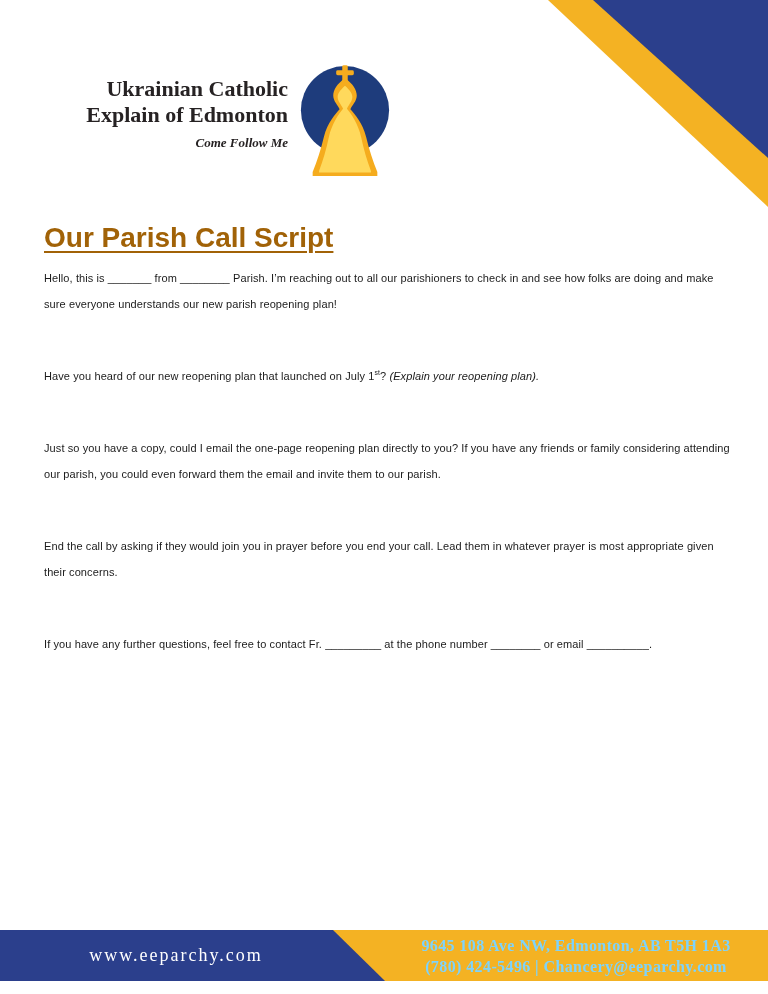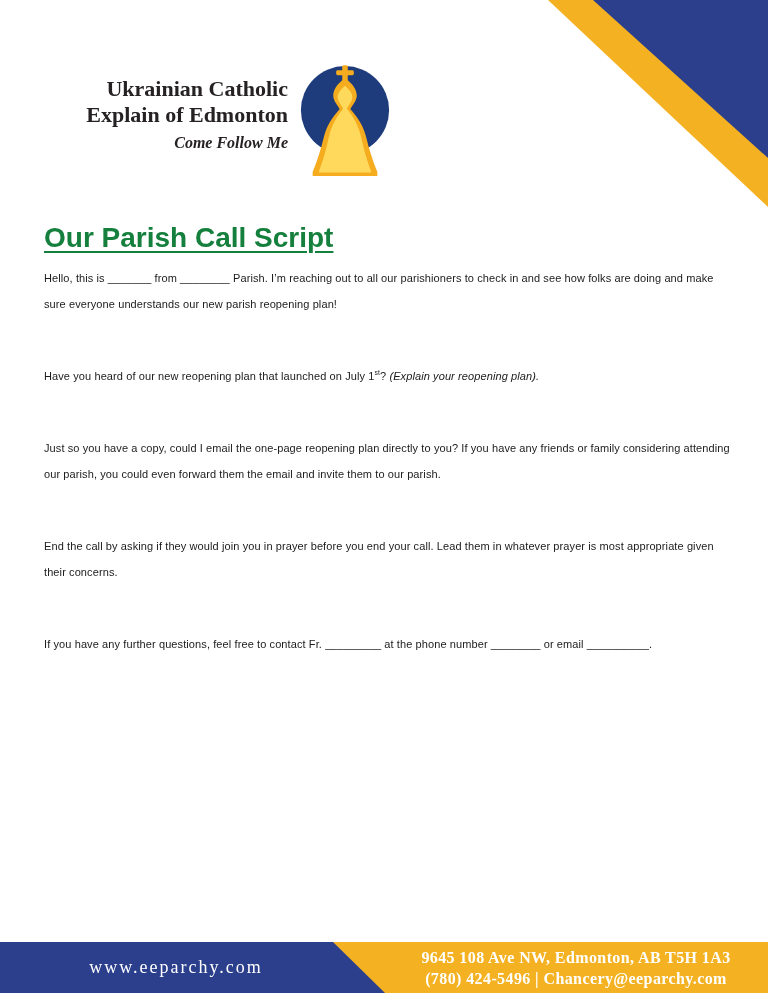--- a/index.html
+++ b/index.html
@@ -20,65 +20,64 @@
     position: absolute; top: 76px; left: 28px; width: 260px;
     text-align: right; color: #262223;
     font-family: "Liberation Serif", serif;
   }
   .header-uk {
     position: absolute; top: 76px; left: 397px; width: 300px;
     text-align: left; color: #262223;
     font-family: "Liberation Serif", serif;
   }
   .org-line { font-size: 22px; font-weight: bold; line-height: 26px; white-space: nowrap; }
-  .motto-line { font-size: 16px; font-style: italic; font-weight: 600; line-height: 24px; margin-top: 3px; white-space: nowrap; }
+  .motto-line { font-size: 13px; font-style: italic; font-weight: 600; line-height: 24px; margin-top: 3px; white-space: nowrap; }
 
   .logo-wrap { position: absolute; left: 296px; top: 64px; width: 98px; height: 114px; }
 
   
   .content { position: absolute; left: 44px; top: 221px; width: 690px; color: #1b1b1b; }
   .doc-title {
     margin: 0 0 10px 0;
     font-size: 28px; font-weight: 600; line-height: 34px;
     text-decoration: underline;
     text-decoration-thickness: 2px;
     text-underline-offset: 4px;
-    color: #15803d;
+    color: #a16207;
   }
   .script-p {
     margin: 0 0 46px 0;
     font-size: 11px; line-height: 26px;
     letter-spacing: 0.1px;
   }
   .script-p sup { font-size: 0.62em; line-height: 0; }
   .script-p em { font-style: italic; }
 
   
   .footer-bar {
     position: absolute; left: 0; top: 930px; width: 768px; height: 51px;
     background: #2b3f8c;
-    margin-top: 12px;
   }
   .footer-gold {
     position: absolute; left: 333px; top: 0; width: 435px; height: 51px;
     background: #f4b223;
     clip-path: polygon(0 0, 100% 0, 100% 100%, 52px 100%);
   }
   .footer-site {
     position: absolute; left: 0; top: 0; width: 352px; height: 51px;
     display: flex; align-items: center; justify-content: center;
     color: #ffffff;
     font-family: "Liberation Serif", serif;
     font-size: 18px; letter-spacing: 2px;
   }
   .footer-contact {
     position: absolute; left: 392px; right: 8px; top: 0; height: 51px;
     display: flex; flex-direction: column; justify-content: center;
     text-align: center;
-    color: #ffffff;
+    color: #7dd3fc;
     font-family: "Liberation Serif", serif;
     font-size: 16px; font-weight: bold; line-height: 21px; letter-spacing: 0.4px;
     white-space: nowrap;
   }
 </style>
 </head>
 <body>
 
 <div id="page">
 

